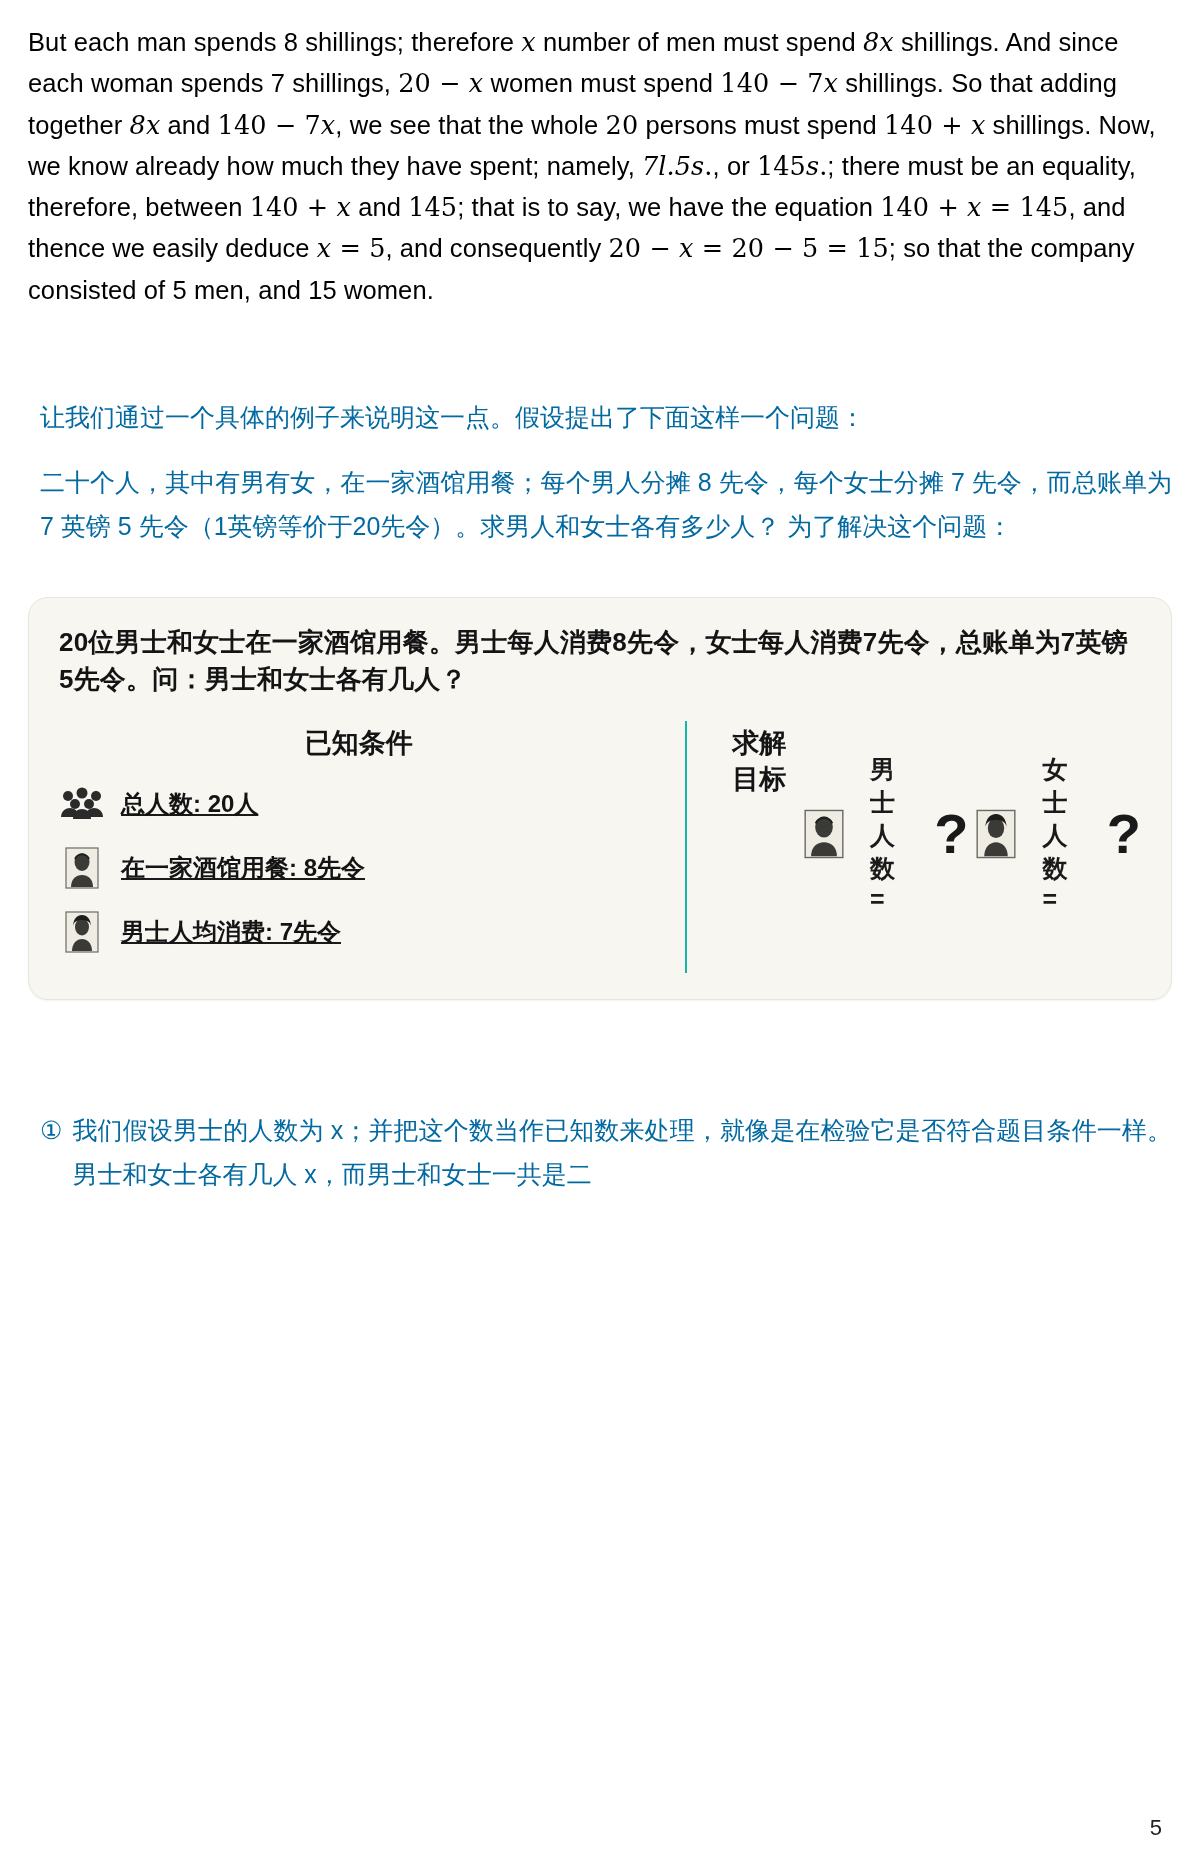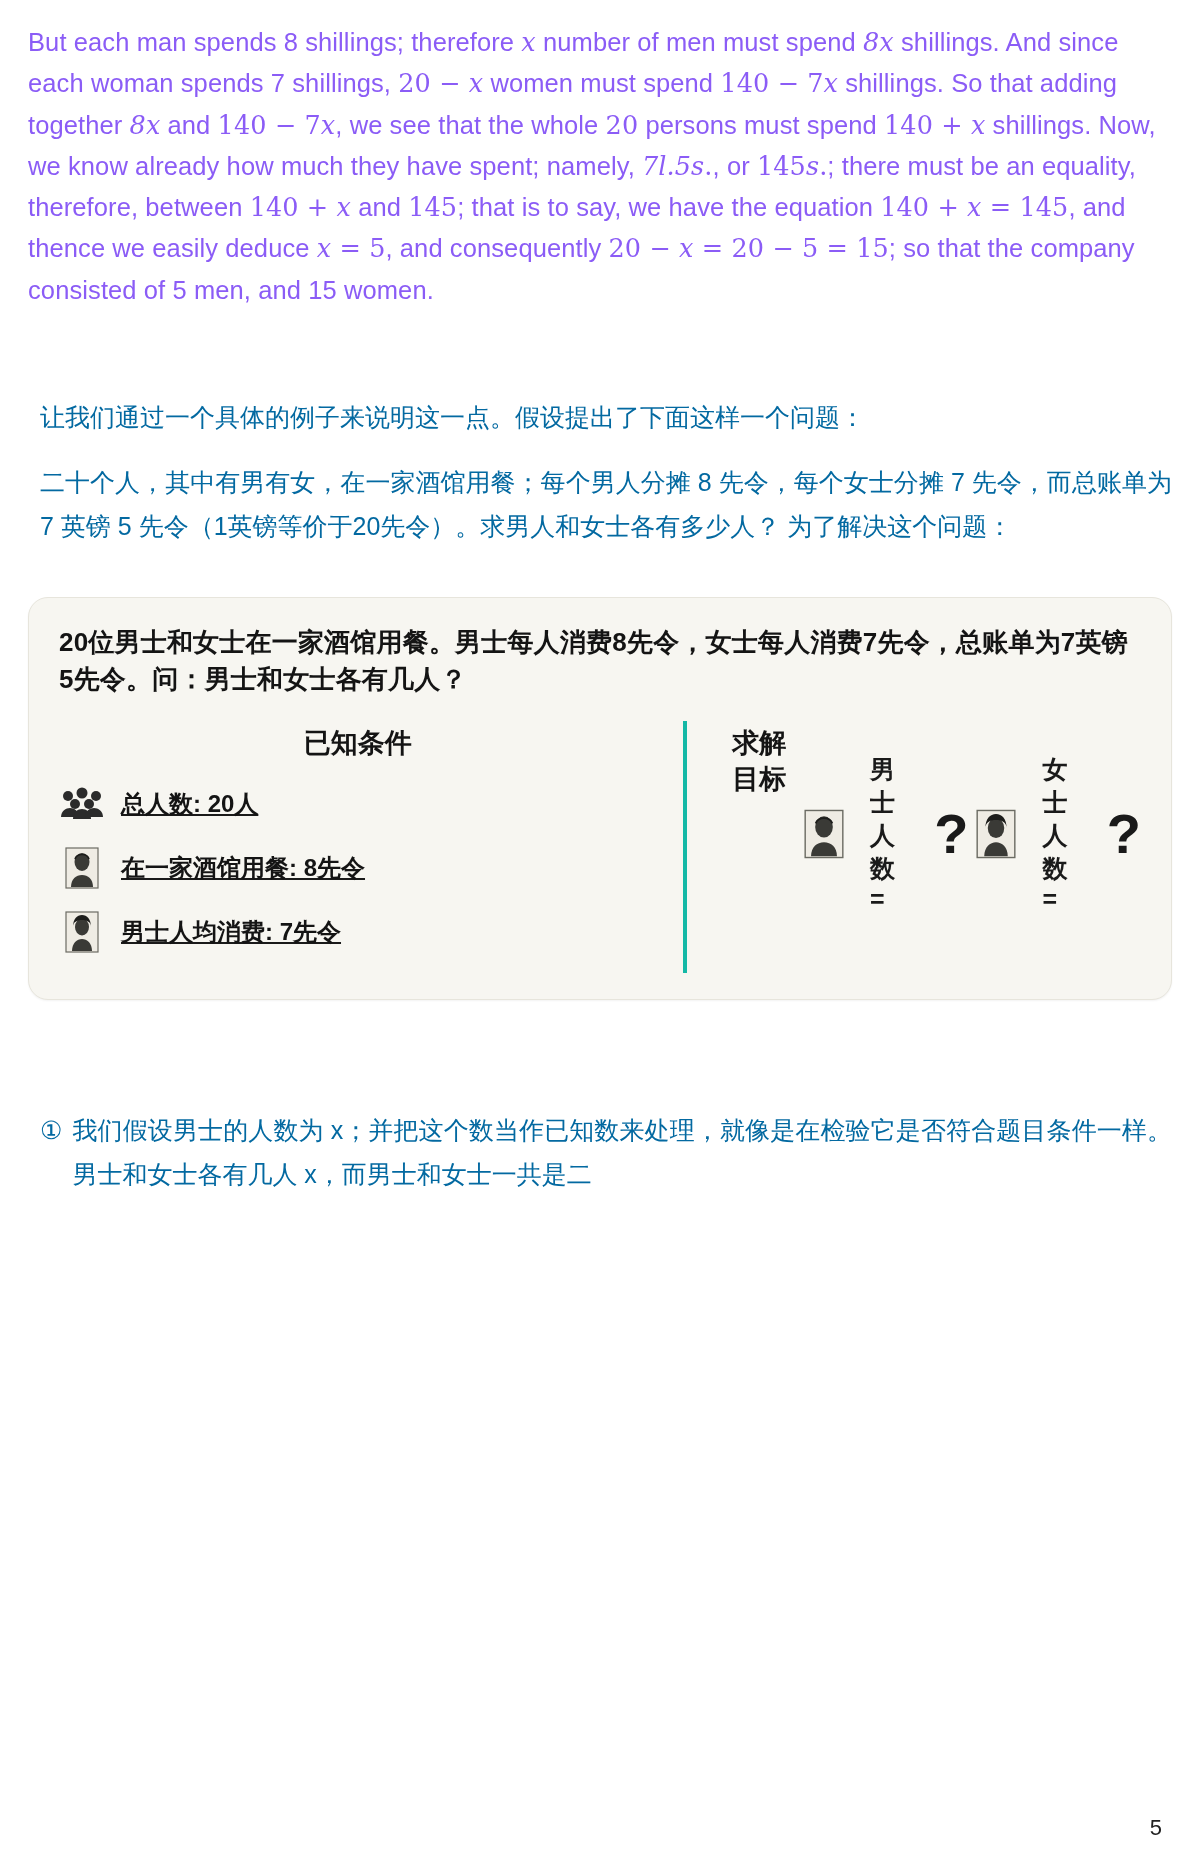--- a/index.html
+++ b/index.html
@@ -19,21 +19,21 @@
     min-height: 1867px;
     padding: 22px 28px 40px 28px;
     position: relative;
   }
 
   
   .english-block {
     font-size: 25.5px;
     line-height: 1.62;
     letter-spacing: 0.1px;
-    color: #8b5cf6;
+    color: #000000;
     margin: 0 0 10px 0;
     text-align: left;
   }
   .math {
     font-family: "DejaVu Serif", "Liberation Serif", serif;
     font-style: normal;
   }
   .mathit {
     font-family: "DejaVu Serif", "Liberation Serif", serif;
     font-style: italic;
@@ -77,21 +77,21 @@
     margin: 0 0 22px 0;
     letter-spacing: 0.2px;
   }
   .fig-body {
     display: flex;
     align-items: stretch;
   }
   .fig-col-left {
     flex: 0 0 58%;
     padding-right: 26px;
-    border-right: 4px solid #14b8a6;
+    border-right: 2px solid #14b8a6;
   }
   .fig-col-right {
     flex: 1 1 auto;
     padding-left: 36px;
     display: flex;
     flex-direction: row;
     justify-content: center;
   }
   .col-heading {
     text-align: center;

